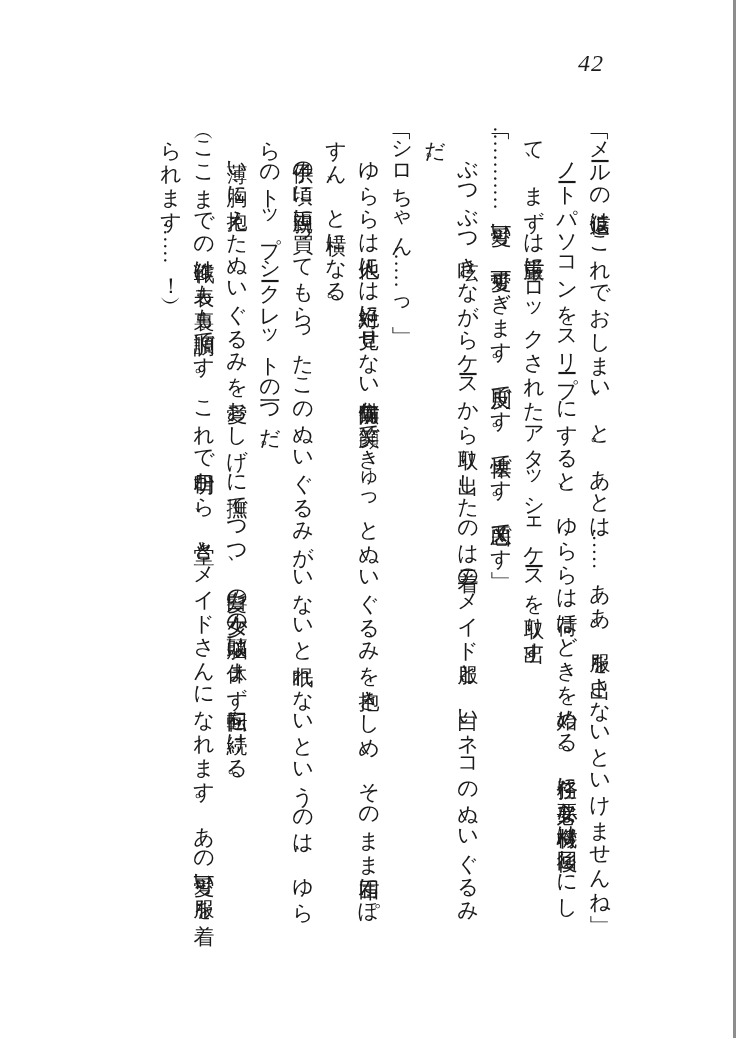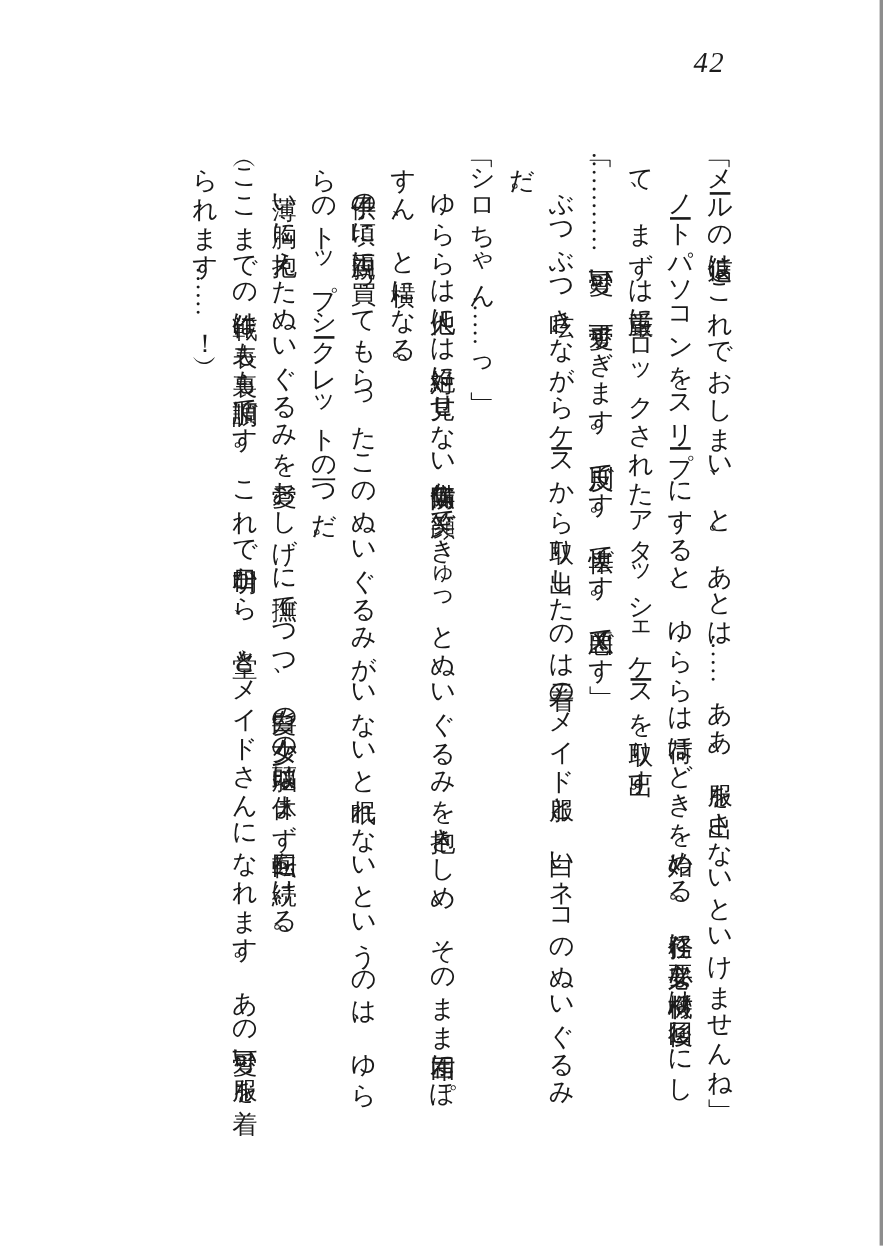--- a/index.html
+++ b/index.html
@@ -22,21 +22,21 @@
   .page-edge-right {
     position: absolute;
     top: 0;
     right: 0;
     width: 3px;
     height: 1038px;
     background: #8d8d8d;
   }
   .page-number {
     position: absolute;
-    top: 40px;
+    top: 50px;
     left: 578px;
     font-style: italic;
     font-size: 24px;
     letter-spacing: 1px;
     color: #1c1c1c;
   }
   .text-block {
     position: absolute;
     top: 126px;
     right: 120px;

